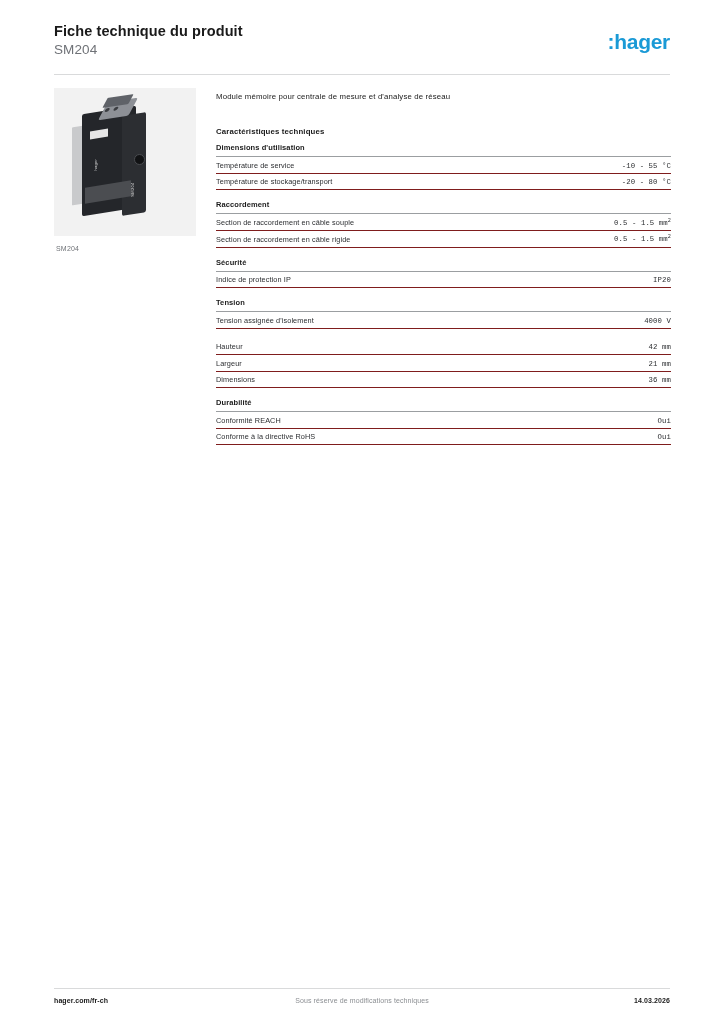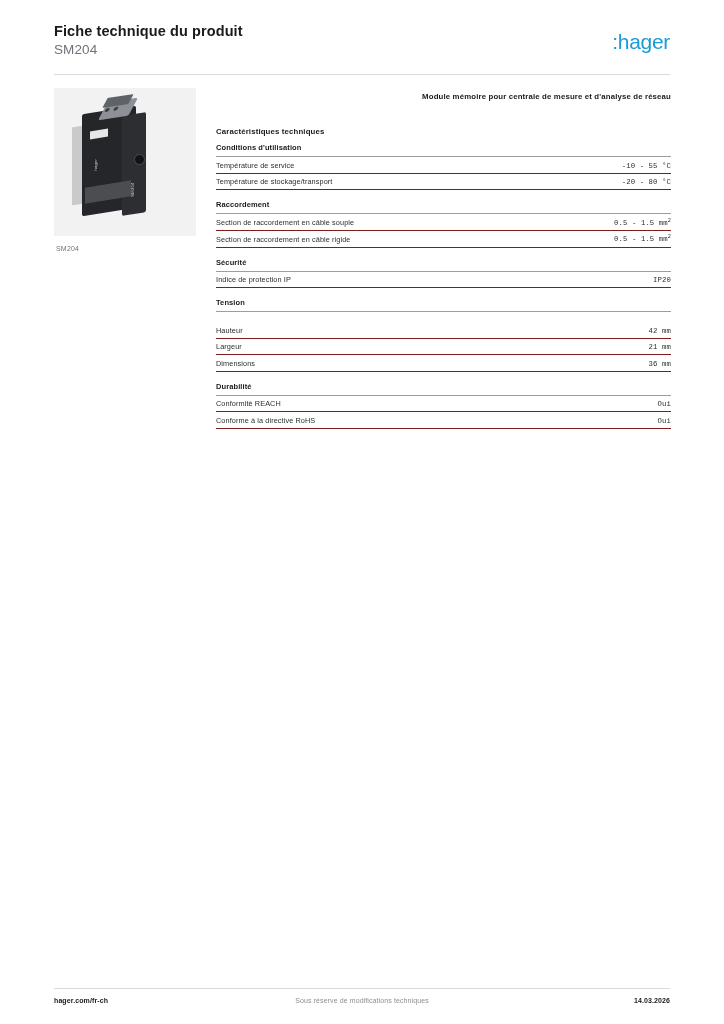--- a/index.html
+++ b/index.html
@@ -43,21 +43,21 @@
     font-weight: normal;
     color: #6f7277;
     line-height: 18px;
     letter-spacing: 0.1px;
   }
   .brand {
     position: absolute;
     right: 0;
     top: 8px;
     font-size: 21px;
-    font-weight: normal;
+    font-weight: bold;
     color: #1a9ad6;
     letter-spacing: -0.3px;
   }
   .header-rule {
     position: absolute;
     left: 54px;
     top: 74px;
     width: 616px;
     height: 1px;
     background: #d9dadb;
@@ -175,25 +175,24 @@
 
   
   .content {
     position: absolute;
     left: 216px;
     top: 92px;
     width: 455px;
   }
   .intro {
     font-size: 7.8px;
-    font-weight: bold;
+    font-weight: normal;
     color: #1a1a1a;
     letter-spacing: 0.15px;
     margin-bottom: 26px;
-    text-align: right;
   }
   .section-title {
     font-size: 7.8px;
     font-weight: bold;
     color: #1a1a1a;
     letter-spacing: 0.15px;
     margin-bottom: 7px;
   }
   .group {
     margin-bottom: 10px;
@@ -298,21 +297,21 @@
     </div>
     <div class="dev dev-knob"></div>
   </div>
   <div class="product-caption">SM204</div>
 
   <div class="content">
     <div class="intro">Module mémoire pour centrale de mesure et d'analyse de réseau</div>
     <div class="section-title">Caractéristiques techniques</div>
     <div id="groups">
         <div class="group">
-          <div class="group-head">Conditions d'utilisation</div>
+          <div class="group-head">Dimensions d'utilisation</div>
           <div class="row">
             <span class="k">Température de service</span>
             <span class="v"><span>-10 - 55 °C</span></span>
           </div>
           <div class="row">
             <span class="k">Température de stockage/transport</span>
             <span class="v"><span>-20 - 80 °C</span></span>
           </div>
         </div>
         <div class="group">
@@ -328,20 +327,24 @@
         </div>
         <div class="group">
           <div class="group-head">Sécurité</div>
           <div class="row">
             <span class="k">Indice de protection IP</span>
             <span class="v"><span>IP20</span></span>
           </div>
         </div>
         <div class="group">
           <div class="group-head">Tension</div>
+          <div class="row">
+            <span class="k">Tension assignée d'isolement</span>
+            <span class="v"><span>4000 V</span></span>
+          </div>
         </div>
         <div class="group">
           <div class="row">
             <span class="k">Hauteur</span>
             <span class="v"><span>42 mm</span></span>
           </div>
           <div class="row">
             <span class="k">Largeur</span>
             <span class="v"><span>21 mm</span></span>
           </div>

